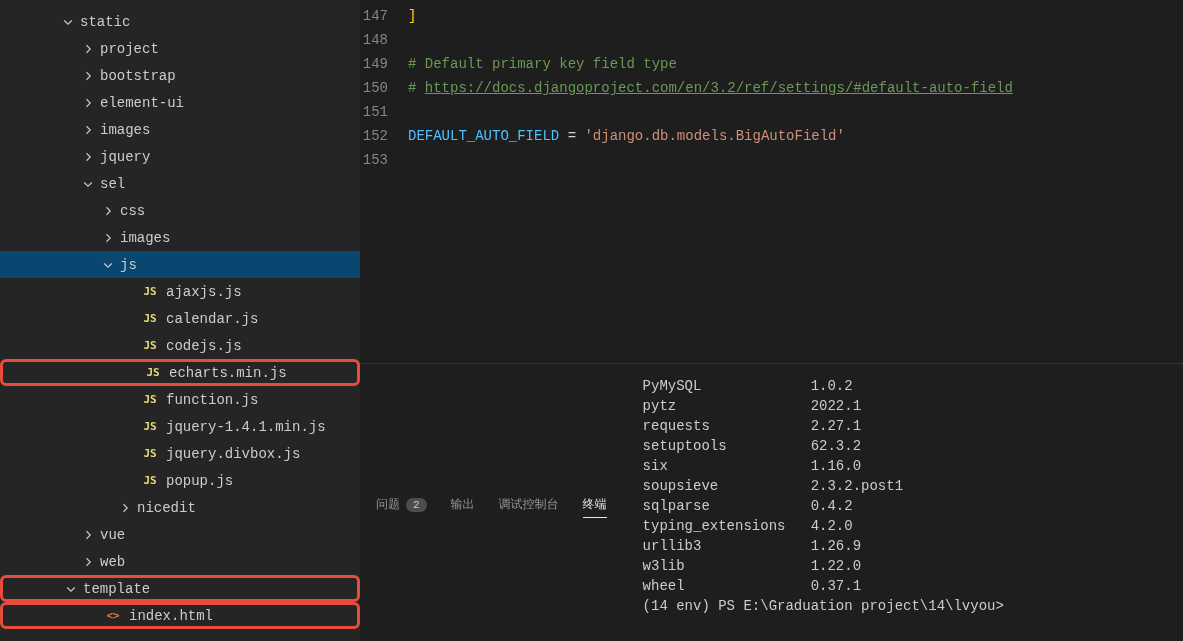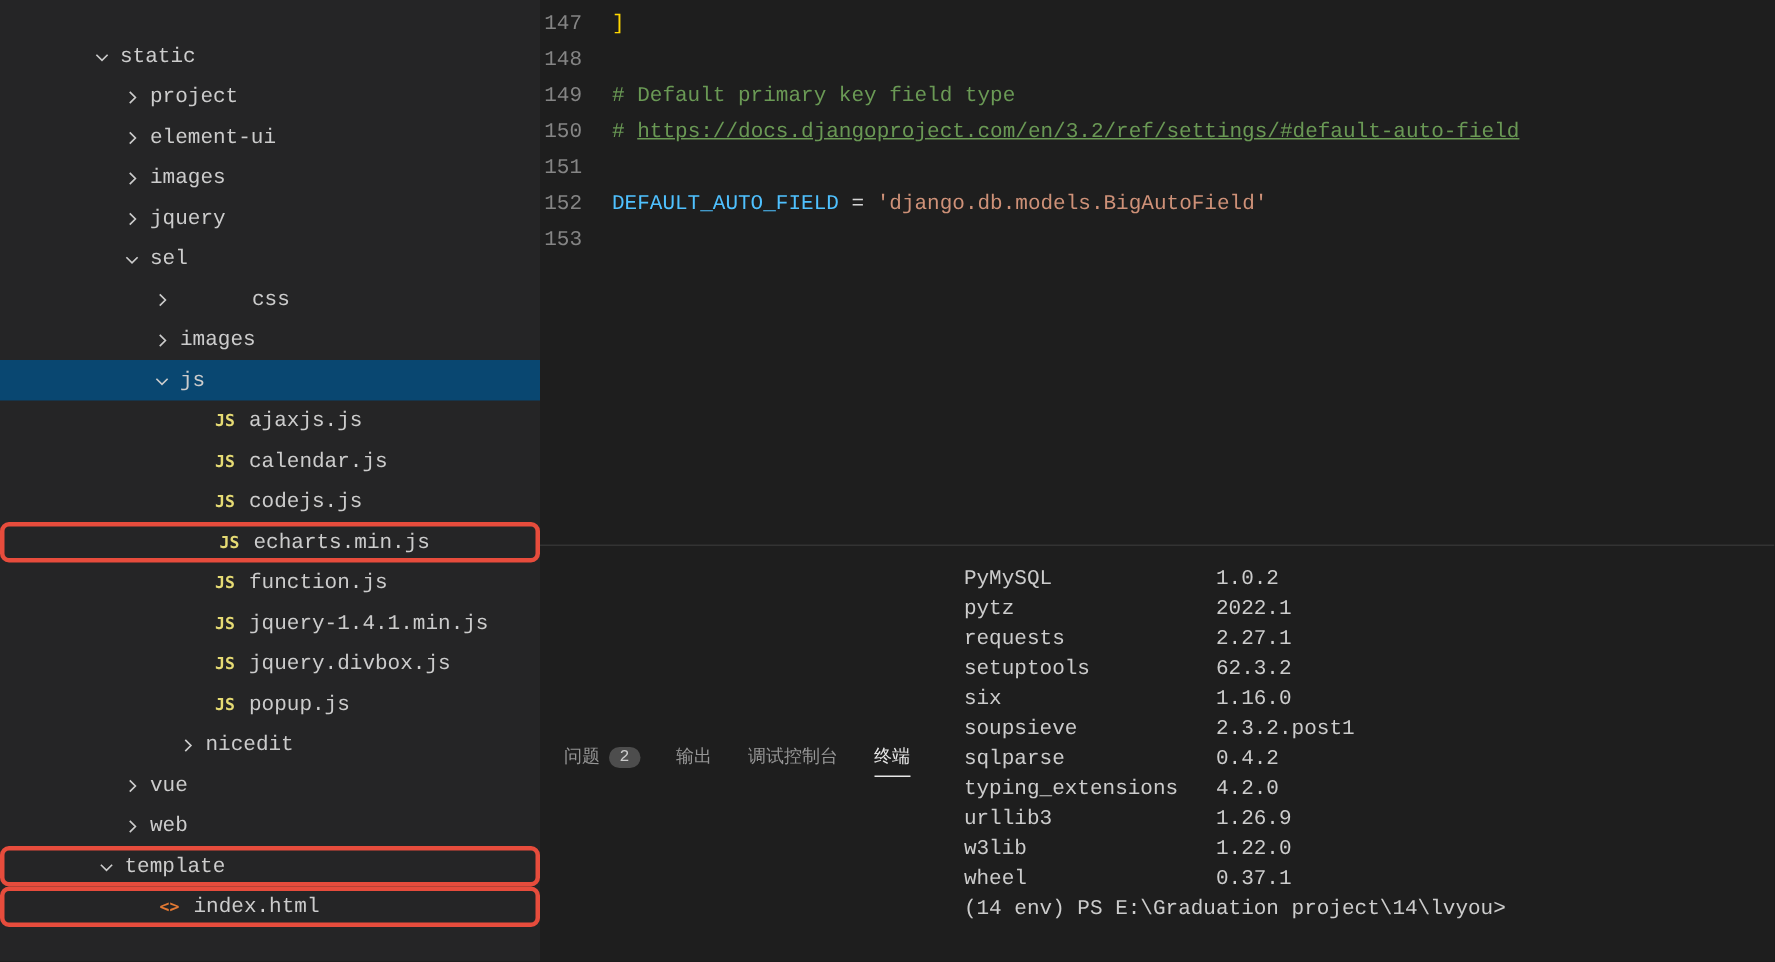--- a/index.html
+++ b/index.html
@@ -10,21 +10,21 @@
       font-size: 14px;
       overflow: hidden;
       width: 1183px;
       height: 641px;
       display: flex;
     }
     .sidebar {
       width: 360px;
       background: #252526;
       overflow-y: auto;
-      padding-top: 24px;
+      padding-top: 8px;
     }
     .tree-row {
       display: flex;
       align-items: center;
       height: 27px;
       cursor: pointer;
       color: #cccccc;
       font-size: 14px;
       white-space: nowrap;
     }
@@ -154,20 +154,28 @@
         </svg>
       </span>
       <span>project</span>
     </div>
     <div class="tree-row" style="padding-left: 80px;">
       <span class="chevron">
         <svg viewBox="0 0 16 16" fill="none" stroke="#cccccc" stroke-width="1.5">
           <path d="M6 3l5 5-5 5"></path>
         </svg>
       </span>
+      <span>bootstrap</span>
+    </div>
+    <div class="tree-row" style="padding-left: 80px;">
+      <span class="chevron">
+        <svg viewBox="0 0 16 16" fill="none" stroke="#cccccc" stroke-width="1.5">
+          <path d="M6 3l5 5-5 5"></path>
+        </svg>
+      </span>
       <span>element-ui</span>
     </div>
     <div class="tree-row" style="padding-left: 80px;">
       <span class="chevron">
         <svg viewBox="0 0 16 16" fill="none" stroke="#cccccc" stroke-width="1.5">
           <path d="M6 3l5 5-5 5"></path>
         </svg>
       </span>
       <span>images</span>
     </div>
@@ -180,21 +188,21 @@
       <span>jquery</span>
     </div>
     <div class="tree-row" style="padding-left: 80px;">
       <span class="chevron">
         <svg viewBox="0 0 16 16" fill="none" stroke="#cccccc" stroke-width="1.5">
           <path d="M3 6l5 5 5-5"></path>
         </svg>
       </span>
       <span>sel</span>
     </div>
-    <div class="tree-row" style="padding-left: 100px; gap: 48px;">
+    <div class="tree-row" style="padding-left: 100px;">
       <span class="chevron">
         <svg viewBox="0 0 16 16" fill="none" stroke="#cccccc" stroke-width="1.5">
           <path d="M6 3l5 5-5 5"></path>
         </svg>
       </span>
       <span>css</span>
     </div>
     <div class="tree-row" style="padding-left: 100px;">
       <span class="chevron">
         <svg viewBox="0 0 16 16" fill="none" stroke="#cccccc" stroke-width="1.5">

